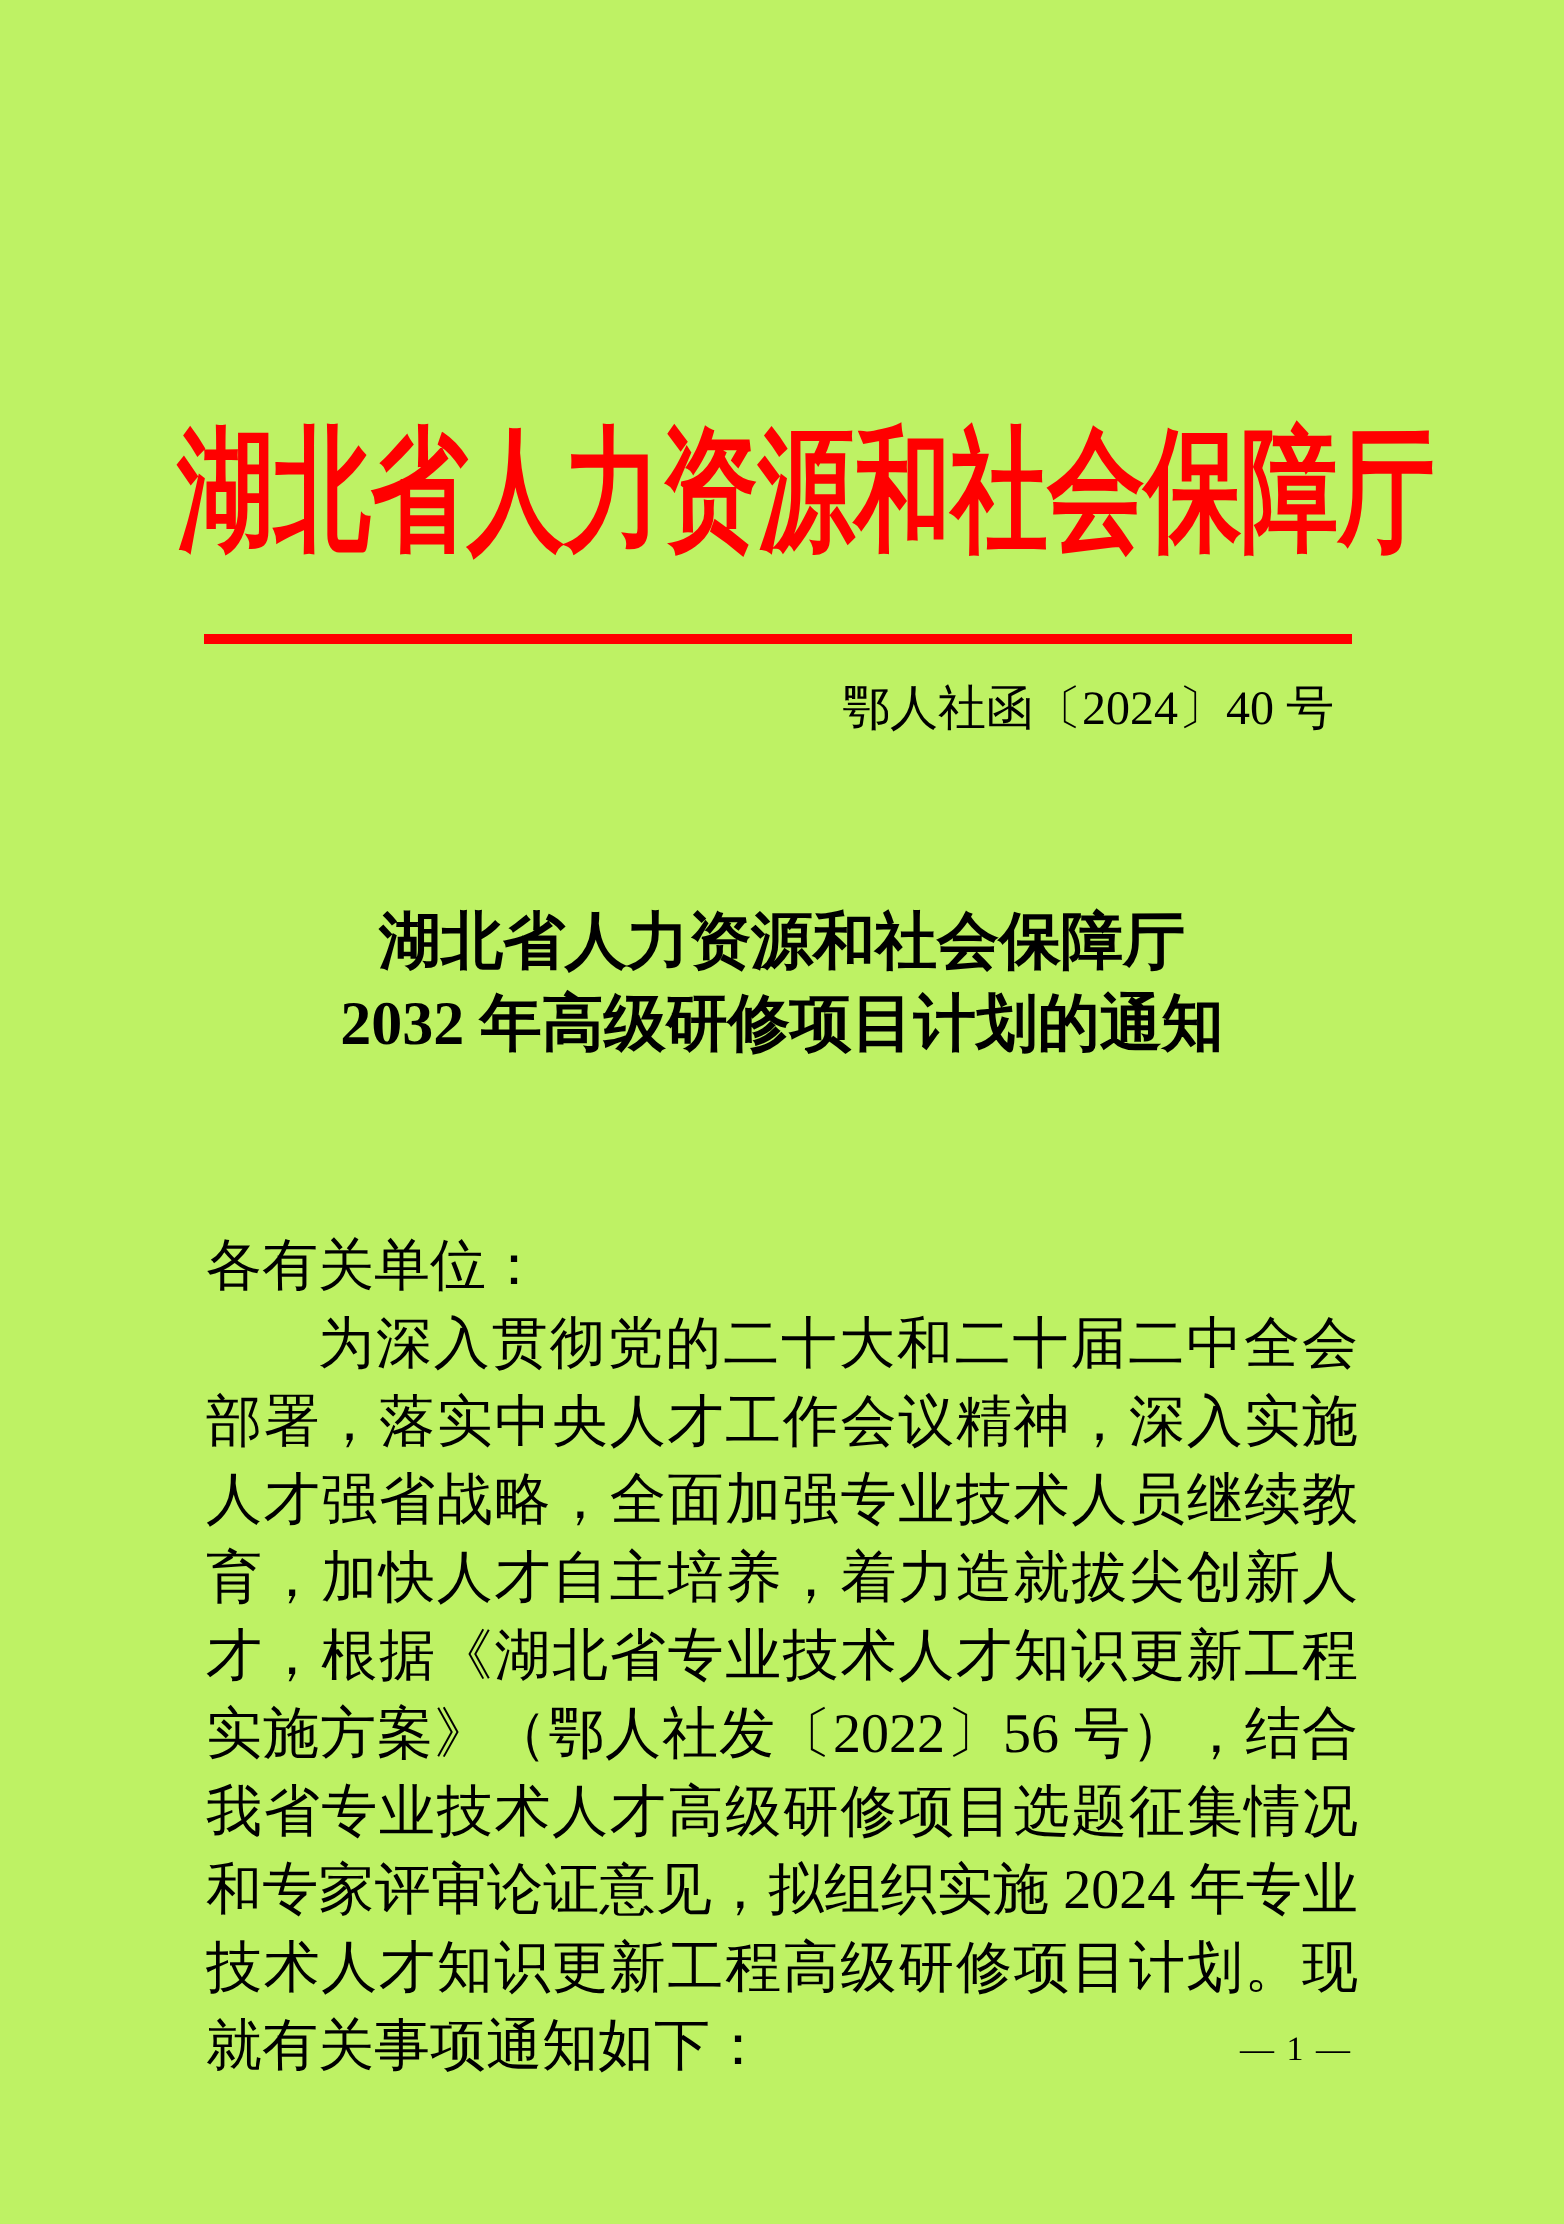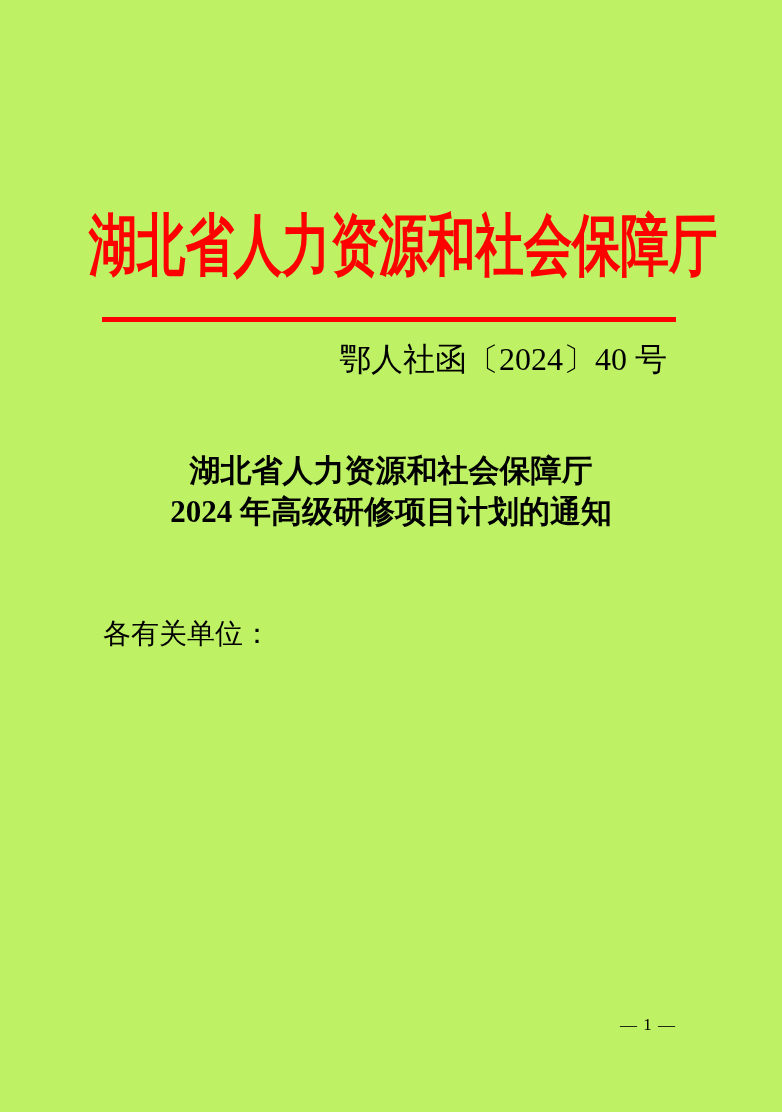--- a/index.html
+++ b/index.html
@@ -45,21 +45,21 @@
     width: 574px;
     height: 5px;
     background: #ff0000;
   }
 
   
   .doc-number {
     position: absolute;
     top: 338px;
     right: 115px;
-    font-size: 32px;
+    font-size: 24px;
     color: #000000;
     white-space: nowrap;
   }
 
   
   .doc-title {
     position: absolute;
     top: 450px;
     left: 40px;
     right: 40px;
@@ -111,22 +111,25 @@
   <div class="masthead">
     <span class="masthead-text">湖北省人力资源和社会保障厅</span>
   </div>
 
   <div class="red-rule"></div>
 
   <div class="doc-number">鄂人社函〔2024〕40 号</div>
 
   <div class="doc-title">
     <div>湖北省人力资源和社会保障厅</div>
-    <div>2024 年高级研修项目计划的通知</div>
+    <div>2032 年高级研修项目计划的通知</div>
   </div>
 
   <div class="doc-body">
     <p>各有关单位：</p>
+    <p class="para-indent">
+      <span>为深入贯彻党的二十大和二十届二中全会部署，落实中央人才工作会议精神，深入实施人才强省战略，全面加强专业技术人员继续教育，加快人才自主培养，着力造就拔尖创新人才，根据《湖北省专业技术人才知识更新工程实施方案》（鄂人社发〔2022〕56 号），结合我省专业技术人才高级研修项目选题征集情况和专家评审论证意见，拟组织实施 2024 年专业技术人才知识更新工程高级研修项目计划。现就有关事项通知如下：</span>
+    </p>
   </div>
 
   <div class="page-number">— 1 —</div>
 
 </div>
 
 </body></html>

